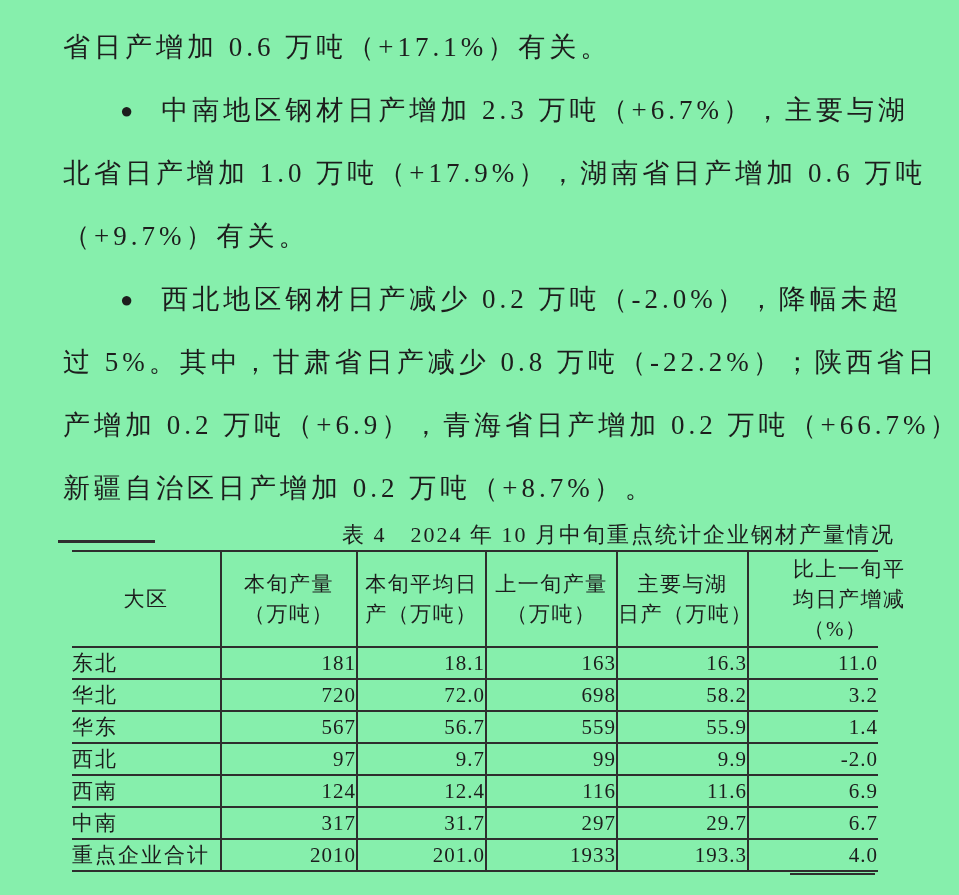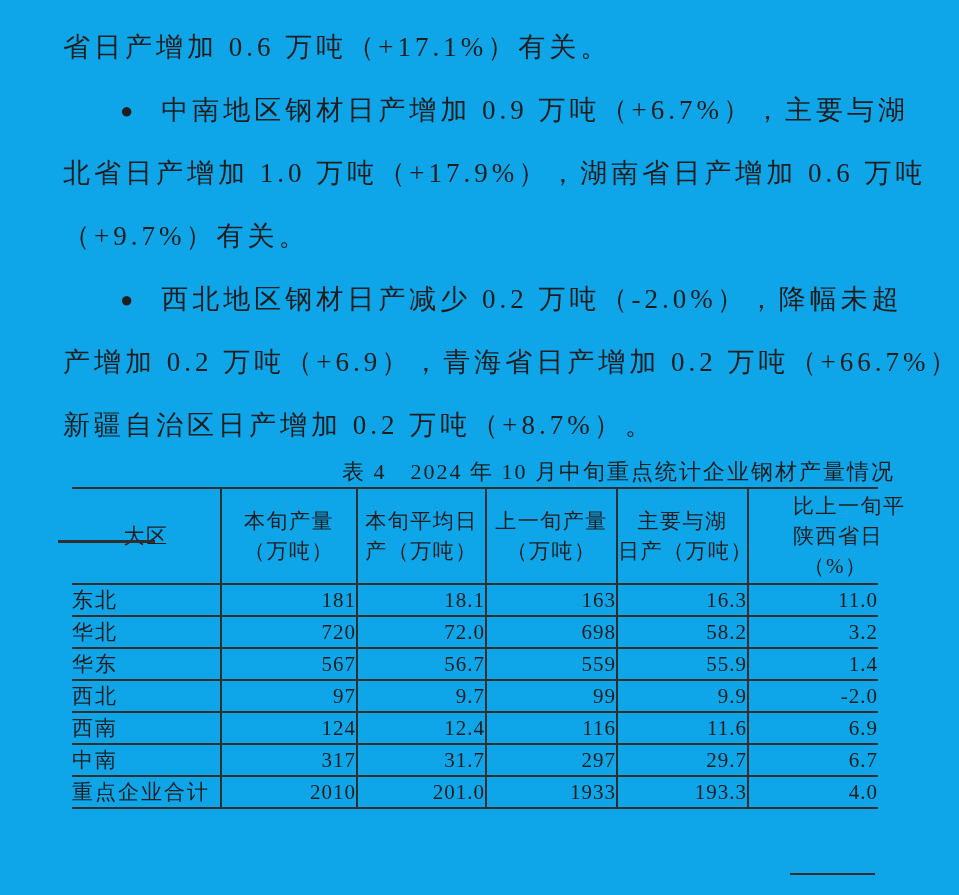--- a/index.html
+++ b/index.html
@@ -1,20 +1,20 @@
 <!DOCTYPE html>
 <html><head>
 <meta charset="utf-8">
 <style>
   html,body { margin:0; padding:0; background:#ffffff; }
   .page {
     position: relative;
     width: 959px;
     height: 895px;
-    background: #0ea5e9;
+    background: #86efac;
     color: #1d1d1d;
     font-family: "Liberation Serif", "DejaVu Serif", serif;
     overflow: hidden;
   }
   .content {
     padding: 16px 64px 0 63px;
   }
   .pline {
     font-size: 27px;
     height: 63px;
@@ -79,28 +79,29 @@
 </style>
 </head>
 <body>
 
 <div class="page">
   <div class="content">
 
     <div class="pline">省日产增加 0.6 万吨（+17.1%）有关。</div>
 
     <div class="pline bullet-line">
-      <span class="bullet">●</span><span>中南地区钢材日产增加 0.9 万吨（+6.7%），主要与湖</span>
+      <span class="bullet">●</span><span>中南地区钢材日产增加 2.3 万吨（+6.7%），主要与湖</span>
     </div>
     <div class="pline">北省日产增加 1.0 万吨（+17.9%），湖南省日产增加 0.6 万吨</div>
     <div class="pline">（+9.7%）有关。</div>
 
     <div class="pline bullet-line">
       <span class="bullet">●</span><span>西北地区钢材日产减少 0.2 万吨（-2.0%），降幅未超</span>
     </div>
+    <div class="pline">过 5%。其中，甘肃省日产减少 0.8 万吨（-22.2%）；陕西省日</div>
     <div class="pline">产增加 0.2 万吨（+6.9），青海省日产增加 0.2 万吨（+66.7%），</div>
     <div class="pline">新疆自治区日产增加 0.2 万吨（+8.7%）。</div>
 
     <div class="caption">表 4　2024 年 10 月中旬重点统计企业钢材产量情况</div>
   </div>
 
   <table class="steel">
     <colgroup>
       <col style="width:149px">
         <col style="width:136px">
@@ -125,21 +126,21 @@
         <th>
           <div class="hline">上一旬产量</div>
           <div class="hline">（万吨）</div>
         </th>
         <th>
           <div class="hline">主要与湖</div>
           <div class="hline">日产（万吨）</div>
         </th>
         <th>
           <div class="hline">比上一旬平</div>
-          <div class="hline">陕西省日</div>
+          <div class="hline">均日产增减</div>
           <div class="hline">（%）</div>
         </th>
       </tr>
     </thead>
     <tbody>
       <tr>
         <td class="region">东北</td>
         <td class="num">181</td>
         <td class="num">18.1</td>
         <td class="num">163</td>

